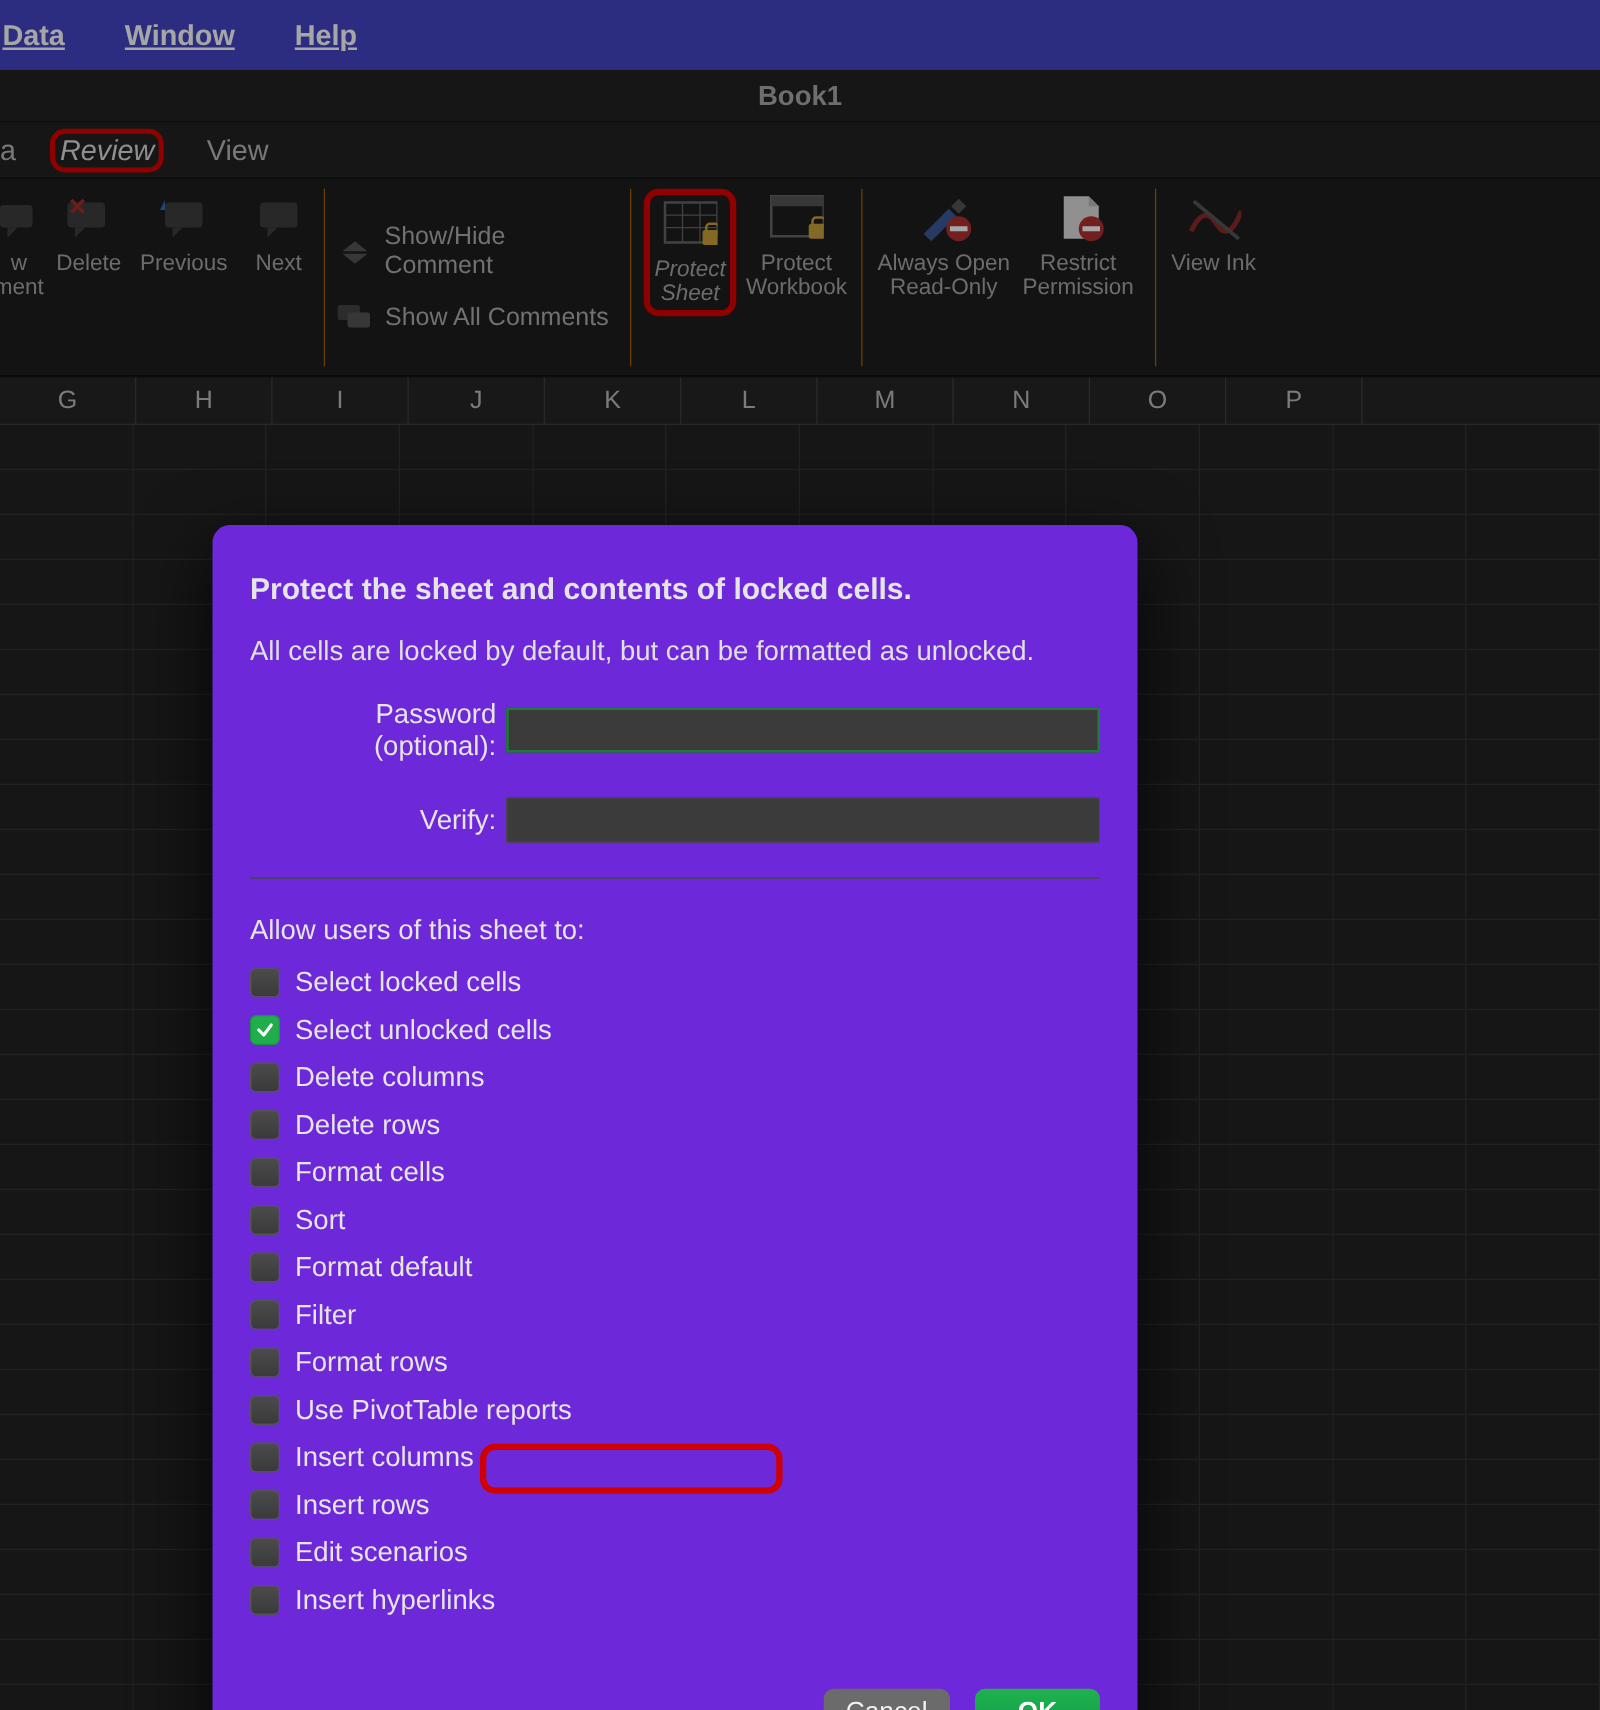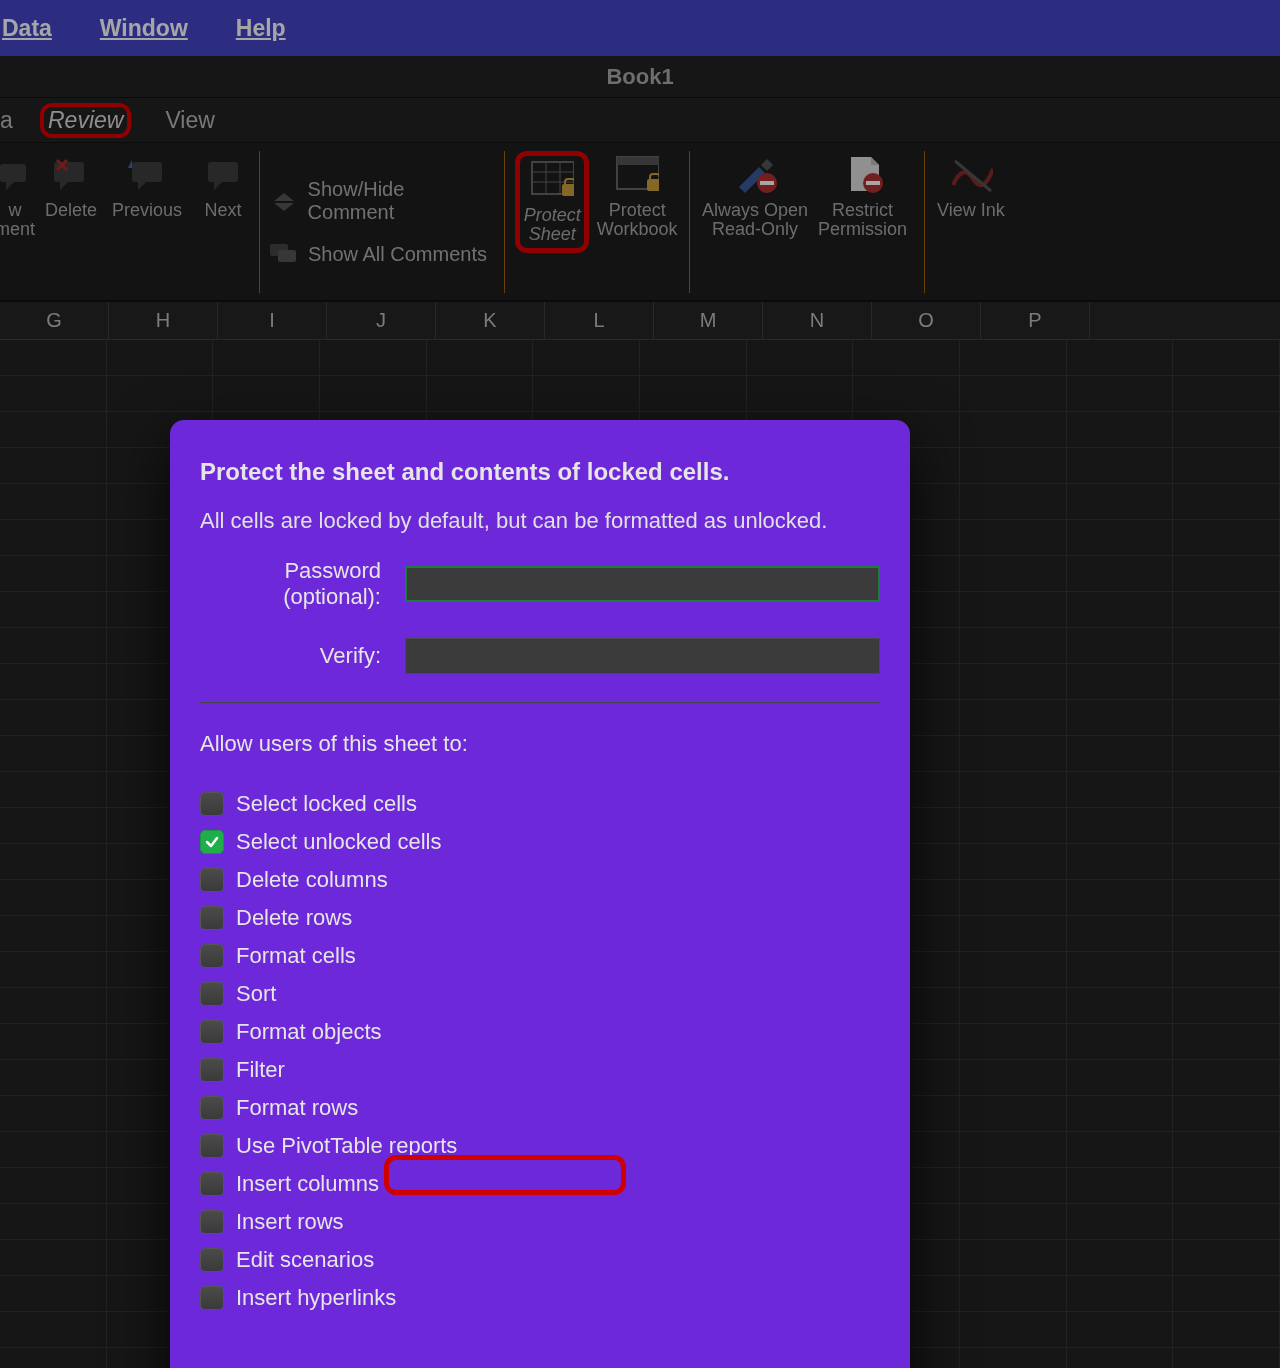--- a/index.html
+++ b/index.html
@@ -149,33 +149,33 @@
     background: #6d28d9;
     border-radius: 14px;
     box-shadow: 0 20px 60px rgba(0,0,0,0.8);
     color: #e5e5e5;
     padding: 38px 30px 30px 30px;
     font-size: 22px;
   }
   .dlg-title { font-weight: 700; font-size: 24px; margin-bottom: 22px; }
   .dlg-sub { font-size: 22px; color:#e0e0e0; margin-bottom: 24px; }
   .formrow { display:flex; align-items:center; margin-bottom: 28px; }
-  .formrow label { width: 205px; text-align:right; padding-right: 24px; font-size:22px; }
+  .formrow label { width: 205px; text-align:right; padding-right: 8px; font-size:22px; }
   .formrow input {
     flex: 1;
     height: 36px;
     background: #3b3b3b;
     border: 1px solid #4a4a4a;
     color: #eee;
     font-size: 18px;
     padding: 0 6px;
   }
   .formrow input.pw { border: 2px solid #1f7a3c; }
   .divider { border-top: 1px solid #444; margin: 12px 0 28px 0; }
-  .allow-heading { margin-bottom: 32px; }
+  .allow-heading { margin-bottom: 14px; }
   .cb-grid {
     display: grid;
     grid-template-columns: 1fr;
     gap: 8px 20px;
   }
   .cb-item { display:flex; align-items:center; gap:12px; font-size:22px; padding:2px 0;}
   .cb-box {
     width: 24px; height: 24px; border-radius: 5px;
     background: linear-gradient(#4b4b4b,#3a3a3a);
     border: 1px solid #555;
@@ -840,21 +840,21 @@
       <div class="cb-item">
         <div class="cb-box"></div>
         <span>Format cells</span>
       </div>
       <div class="cb-item">
         <div class="cb-box"></div>
         <span>Sort</span>
       </div>
       <div class="cb-item">
         <div class="cb-box"></div>
-        <span>Format objects</span>
+        <span>Format default</span>
       </div>
       <div class="cb-item">
         <div class="cb-box"></div>
         <span>Filter</span>
       </div>
       <div class="cb-item">
         <div class="cb-box"></div>
         <span>Format rows</span>
       </div>
       <div class="cb-item">

